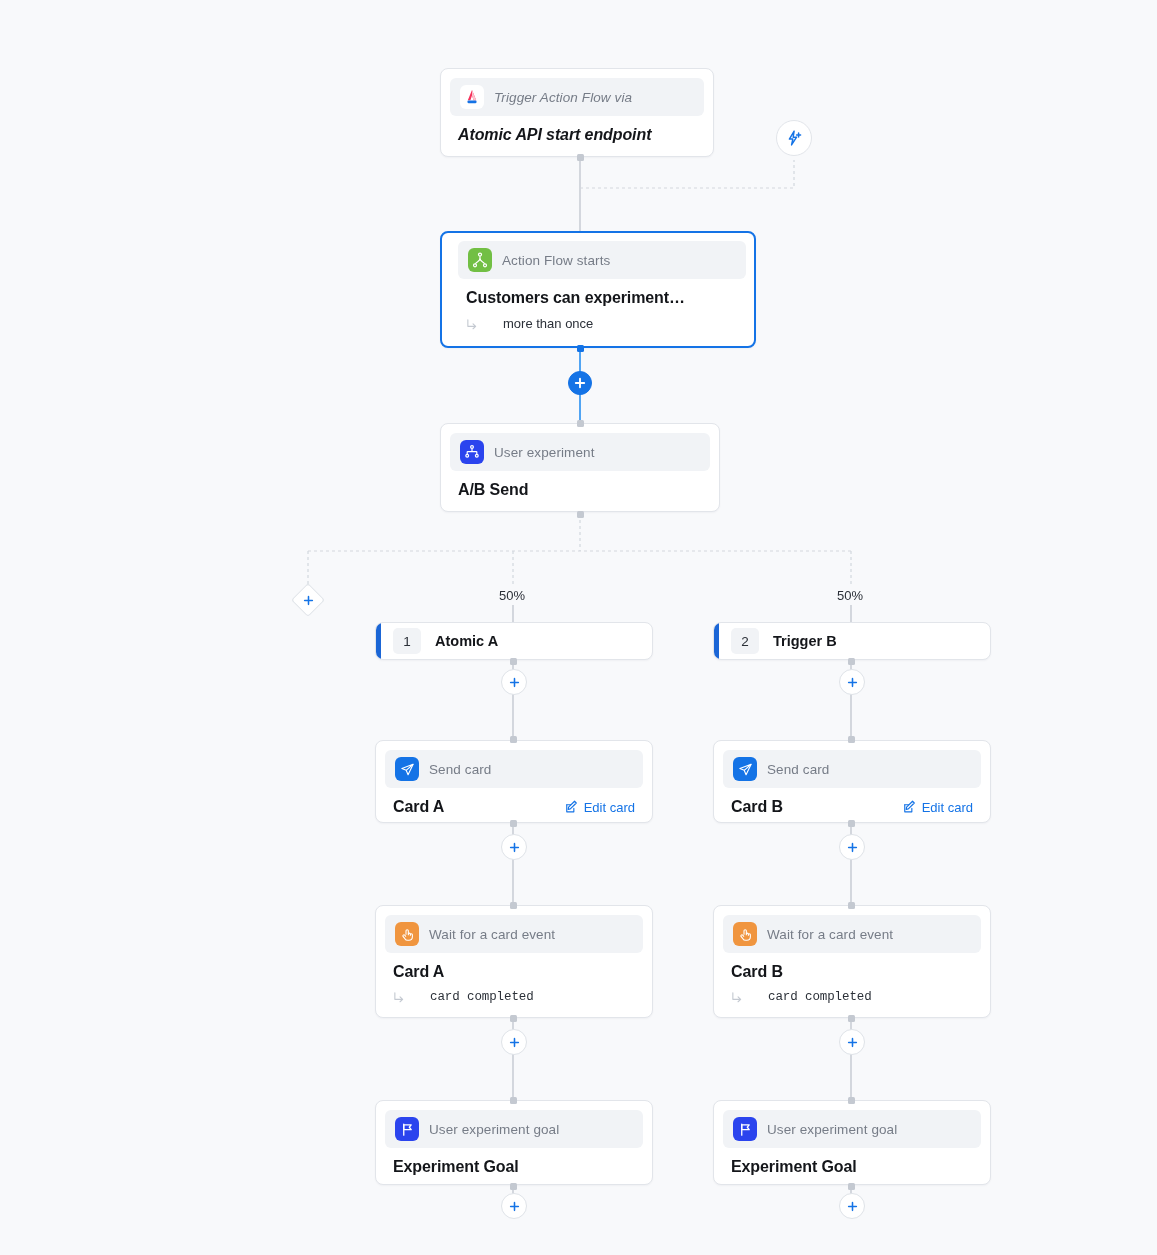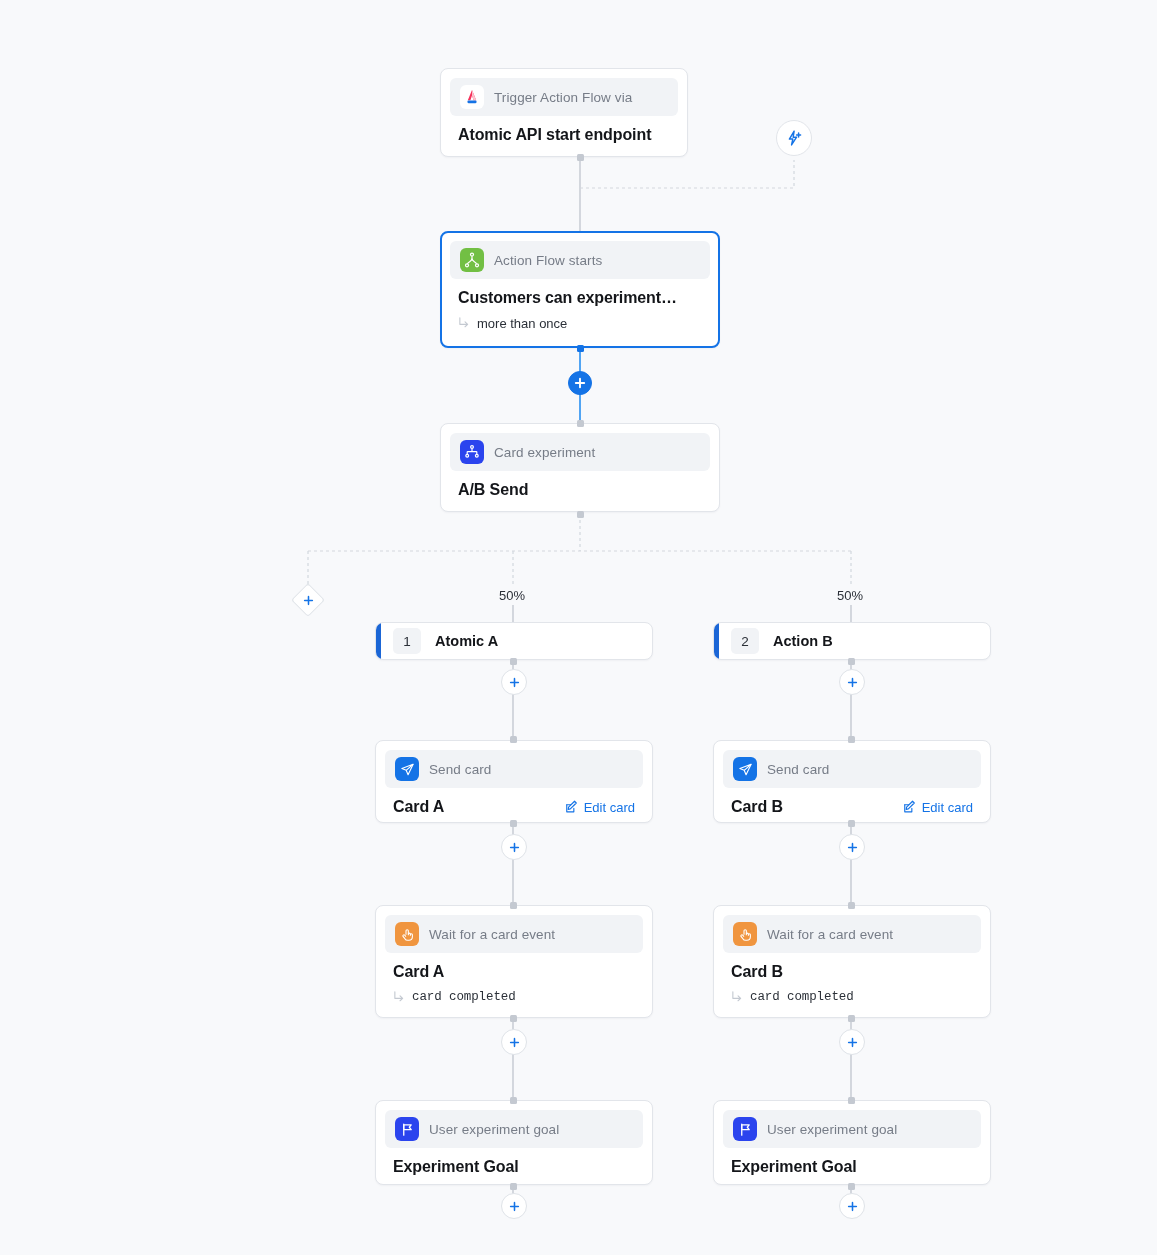--- a/index.html
+++ b/index.html
@@ -89,22 +89,22 @@
   }
   .node-title {
     font-size: 16px;
     font-weight: bold;
     color: #14161a;
     letter-spacing: -0.1px;
   }
 
   .sub-row {
     display: flex;
-    align-items: flex-start;
-    gap: 6px;
+    align-items: flex-end;
+    gap: 24px;
     margin-top: 9px;
   }
   .sub-text {
     font-size: 13px;
     color: #2b3038;
   }
   .sub-text.mono {
     font-family: "Liberation Mono", "DejaVu Sans Mono", monospace;
     font-size: 12.5px;
     letter-spacing: -0.1px;
@@ -268,21 +268,21 @@
   <div class="handle" style="left:509.5px; top:1183px;"></div>
 
   <div class="handle" style="left:847.5px; top:658px;"></div>
   <div class="handle" style="left:847.5px; top:736px;"></div>
   <div class="handle" style="left:847.5px; top:819.5px;"></div>
   <div class="handle" style="left:847.5px; top:901.5px;"></div>
   <div class="handle" style="left:847.5px; top:1015px;"></div>
   <div class="handle" style="left:847.5px; top:1097px;"></div>
   <div class="handle" style="left:847.5px; top:1183px;"></div>
 
-  <div class="node" style="left:440px; top:68px; width:248px; height:89px;">
+  <div class="node" style="left:440px; top:68px; width:274px; height:89px;font-style:italic;">
     <div class="node-header">
       <span class="icon-tile atomic">
         <svg width="20" height="20" viewBox="0 0 20 20">
           <path d="M10 3 L14.2 13.2 L11.6 13.2 L10 8.6 L8.4 13.2 L5.8 13.2 Z" fill="#f5325b"></path>
           <path d="M10 3 L14.2 13.2 L11.6 13.2 L10 8.6 Z" fill="#fbc2cd"></path>
           <rect x="5.4" y="13.6" width="9.2" height="2.6" rx="1.1" fill="#1473e6"></rect>
         </svg>
       </span>
       <span class="hdr-label">Trigger Action Flow via</span>
     </div>
@@ -293,21 +293,21 @@
     </div>
   </div>
 
   <div class="bolt-button" style="left:776px; top:120px;">
     <svg width="19" height="19" viewBox="0 0 20 20">
       <path d="M9.6 2.2 L4.6 10.6 L8.2 10.6 L6.9 16.8 L12.2 8.6 L8.6 8.6 Z" fill="none" stroke="#1473e6" stroke-width="1.5" stroke-linejoin="round"></path>
       <path d="M14.3 4.2 v4.2 M12.2 6.3 h4.2" stroke="#1473e6" stroke-width="1.6" stroke-linecap="round"></path>
     </svg>
   </div>
 
-  <div class="node selected" style="left:440px; top:231px; width:280px; height:117px;">
+  <div class="node selected" style="left:440px; top:231px; width:316px; height:117px;padding-left:8px;">
     <div class="node-header">
       <span class="icon-tile green">
         <svg width="16" height="16" viewBox="0 0 16 16">
           <circle cx="8" cy="2.6" r="1.5" fill="none" stroke="#fff" stroke-width="1.2"></circle>
           <circle cx="3" cy="13.3" r="1.5" fill="none" stroke="#fff" stroke-width="1.2"></circle>
           <circle cx="13" cy="13.3" r="1.5" fill="none" stroke="#fff" stroke-width="1.2"></circle>
           <path d="M8 4.2 v2.4 M8 6.6 C8 9.5 4.4 9.5 3.4 11.8" stroke="#fff" stroke-width="1.2" fill="none"></path>
           <path d="M8 6.6 C8 9.5 11.6 9.5 12.6 11.8" stroke="#fff" stroke-width="1.2" fill="none"></path>
         </svg>
       </span>
@@ -335,21 +335,21 @@
   <div class="node" style="left:440px; top:423px; width:280px; height:89px;">
     <div class="node-header">
       <span class="icon-tile blue">
         <svg width="16" height="16" viewBox="0 0 16 16">
           <circle cx="8" cy="3" r="1.4" fill="none" stroke="#fff" stroke-width="1.2"></circle>
           <path d="M8 4.4 v3.2 M3.2 7.6 h9.6 M3.2 7.6 v2.6 M12.8 7.6 v2.6" stroke="#fff" stroke-width="1.2" fill="none"></path>
           <circle cx="3.2" cy="11.7" r="1.4" fill="none" stroke="#fff" stroke-width="1.2"></circle>
           <circle cx="12.8" cy="11.7" r="1.4" fill="none" stroke="#fff" stroke-width="1.2"></circle>
         </svg>
       </span>
-      <span class="hdr-label">Card experiment</span>
+      <span class="hdr-label">User experiment</span>
     </div>
     <div class="node-body">
       <div class="title-row">
         <span class="node-title">A/B Send</span>
       </div>
     </div>
   </div>
 
   <div class="plus-diamond" style="left:296px; top:588px;">
     <span class="inner">
@@ -364,21 +364,21 @@
 
   <div class="variant-node" style="left:375px; top:622px; width:278px; height:38px;">
     <div class="variant-stripe"></div>
     <div class="variant-index">1</div>
     <div class="variant-label">Atomic A</div>
   </div>
 
   <div class="variant-node" style="left:713px; top:622px; width:278px; height:38px;">
     <div class="variant-stripe"></div>
     <div class="variant-index">2</div>
-    <div class="variant-label">Action B</div>
+    <div class="variant-label">Trigger B</div>
   </div>
 
   <div class="plus-circle" style="left:501px; top:669px;">
     <svg width="11" height="11" viewBox="0 0 12 12">
       <path d="M6 1.8 v8.4 M1.8 6 h8.4" stroke="#1473e6" stroke-width="1.7" stroke-linecap="round"></path>
     </svg>
   </div>
   <div class="plus-circle" style="left:839px; top:669px;">
     <svg width="11" height="11" viewBox="0 0 12 12">
       <path d="M6 1.8 v8.4 M1.8 6 h8.4" stroke="#1473e6" stroke-width="1.7" stroke-linecap="round"></path>

